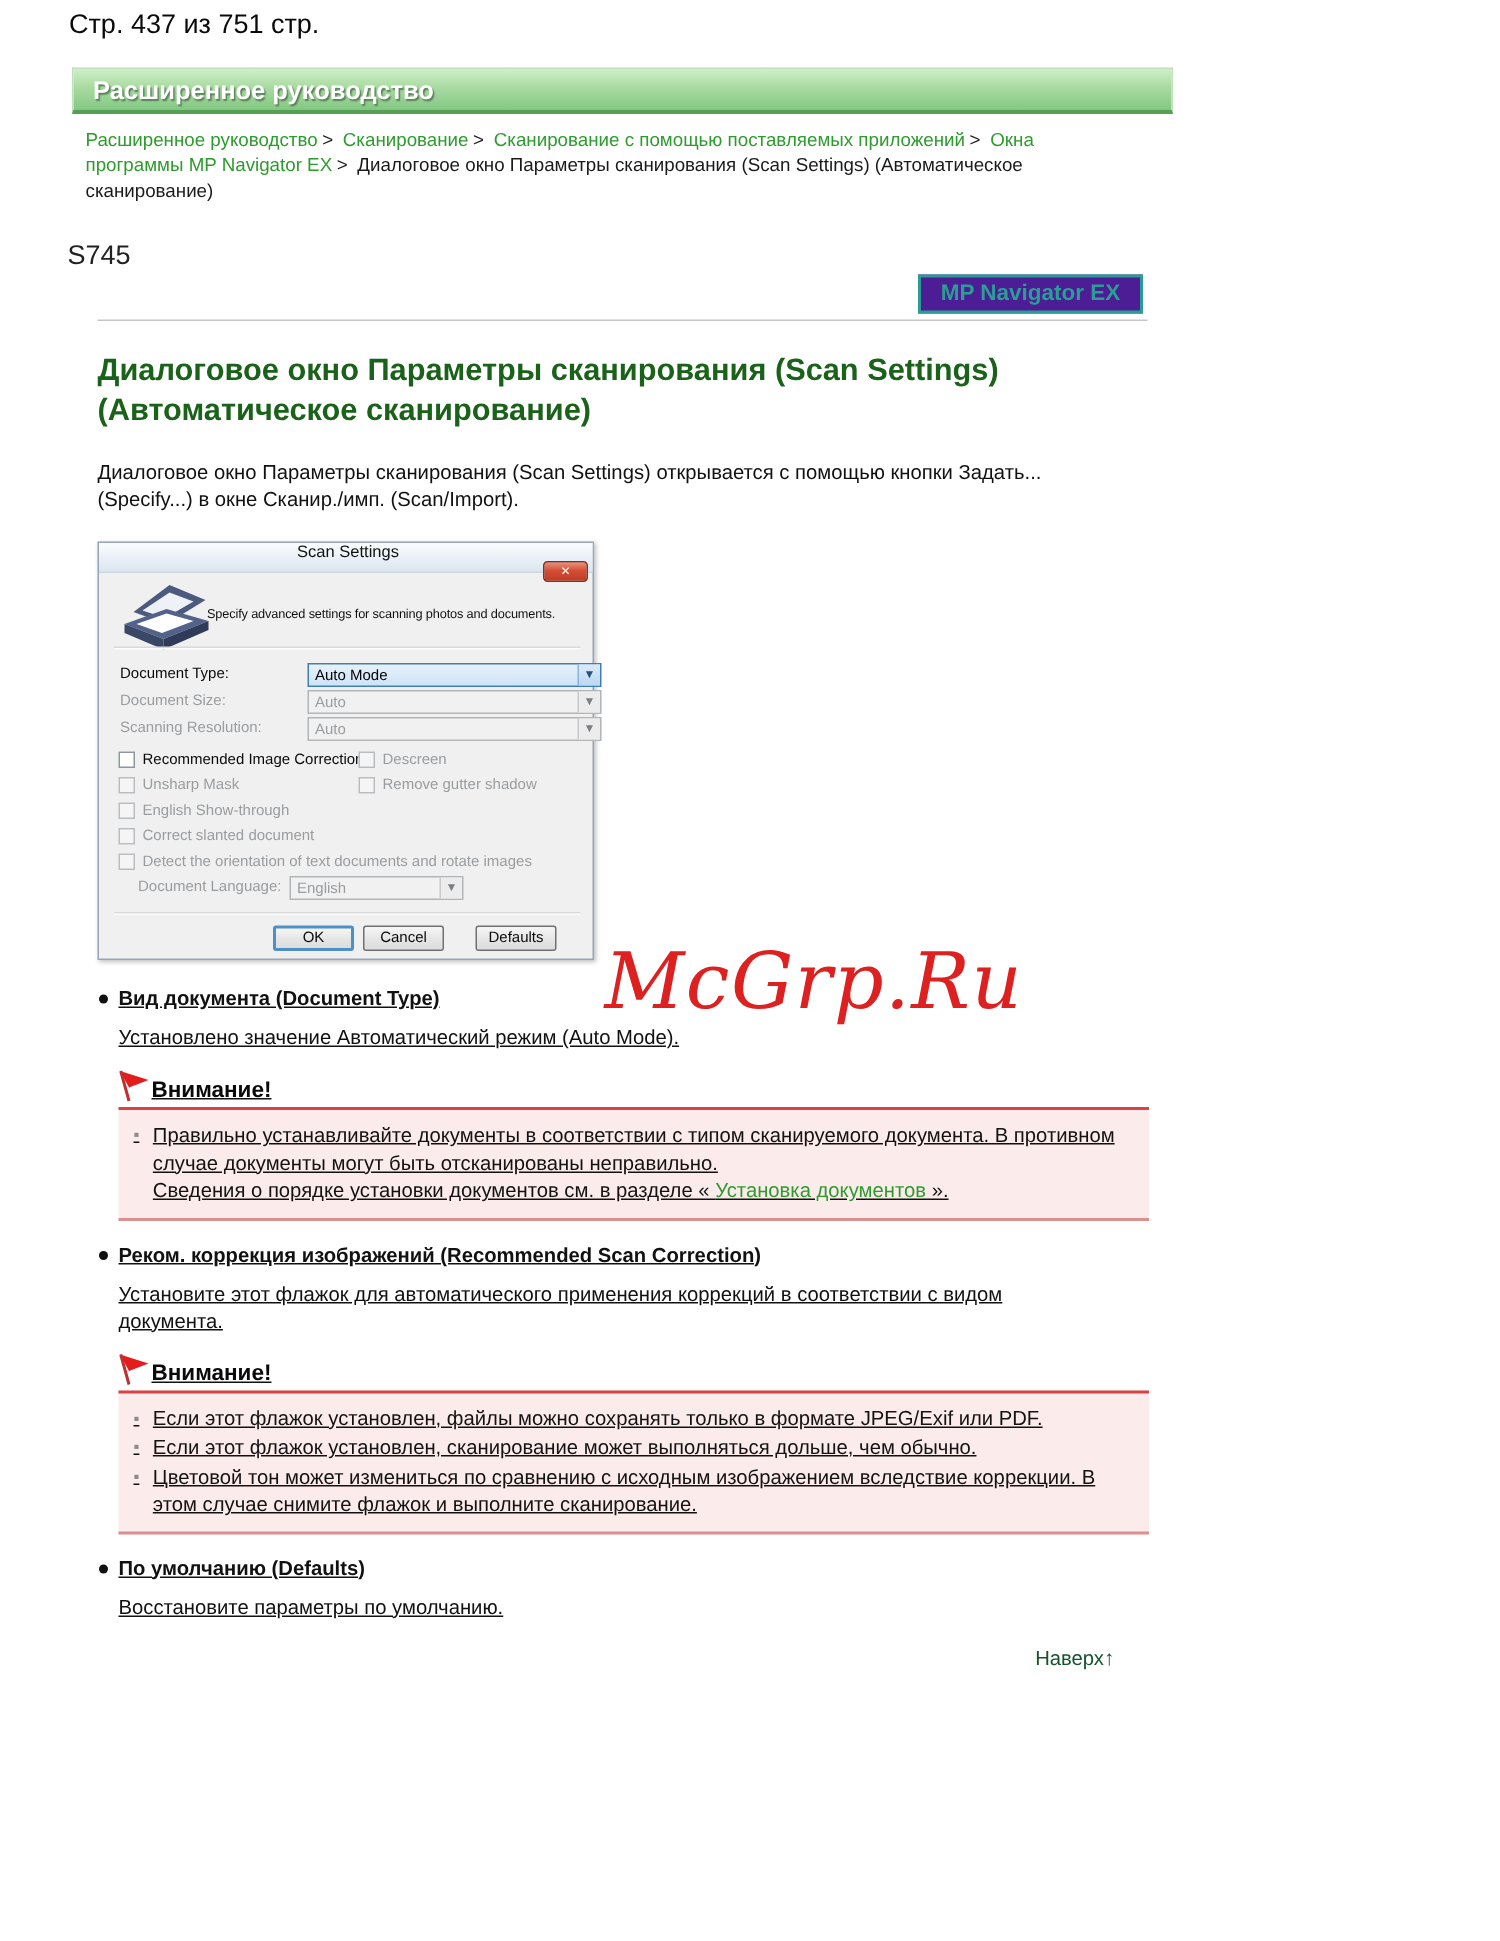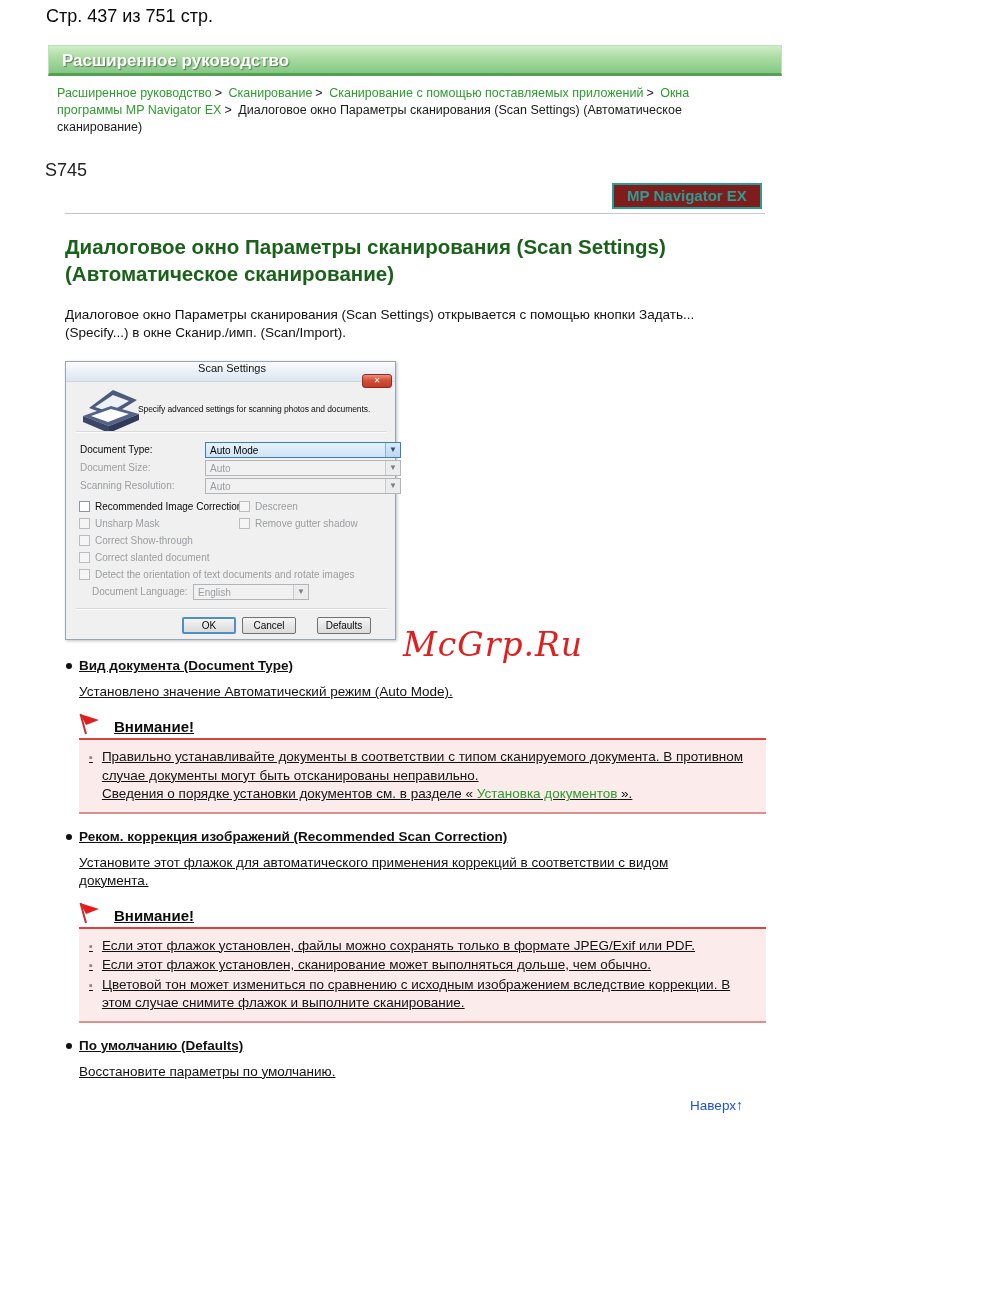--- a/index.html
+++ b/index.html
@@ -19,21 +19,21 @@
     text-shadow:1px 1px 1px #5a7d5a;
   }
   
   .breadcrumb { margin:9px 0 0 57px; width:700px; font-size:12.5px; line-height:17px; color:#1a1a1a; }
   .breadcrumb a { color:#2e9b2e; text-decoration:none; }
   .crumb-sep { color:#222; padding:0 3px; }
   
   .model-code { margin:24px 0 0 45px; font-size:18px; color:#222; }
   .app-badge {
     position:absolute; left:612px; top:183px; width:150px; height:26px;
-    border:2px solid #2a9d94; color:#2a9d94; background:#7f1d1d;
+    border:2px solid #2a9d94; color:#2a9d94; background:#4c1d95;
     font-size:15px; font-weight:bold; text-align:center; line-height:22px;
   }
   .rule { position:absolute; left:65px; top:213px; width:700px; border-top:1px solid #c6c6c6; }
   
   .article-title { margin:52px 0 0 65px; width:700px; font-size:20.5px; line-height:27px; font-weight:bold; color:#1a611a; }
   .intro { margin:19px 0 0 65px; width:655px; font-size:13.5px; line-height:18px; }
   
   .dialog {
     position:relative; margin:19px 0 0 65px; width:331px; height:279px;
     background:#f0f0f0; border:1px solid #94a6b8; box-shadow:1px 1px 3px rgba(0,0,0,.25);
@@ -67,45 +67,45 @@
   .cb.dis { border-color:#b9bdc1; background:#f5f5f5; }
   .cb-label { font-size:10px; white-space:nowrap; }
   .dlg-btn {
     position:absolute; top:255px; width:54px; height:17px; font-size:10px; color:#0a0a0a;
     background:linear-gradient(180deg,#f6f6f6 0%,#e5e5e5 55%,#dcdcdc 100%);
     border:1px solid #707070; border-radius:2px; font-family:inherit;
   }
   .dlg-btn.focus { border:2px solid #4d90c8; }
   
   .watermark {
-    position:absolute; left:403px; top:625px; font-size:33px; font-style:italic;
+    position:absolute; left:403px; top:625px; font-size:52px; font-style:italic;
     color:#dd2020; font-family:"DejaVu Serif","Liberation Serif",serif; letter-spacing:1px;
   }
   
   .topics { margin:17px 0 0 65px; width:700px; list-style:none; }
   .topic { position:relative; padding-left:14px; margin-bottom:14px;text-decoration:underline; }
   .topic::before { content:""; position:absolute; left:1px; top:6px; width:6px; height:6px; border-radius:50%; background:#101010; }
   .topic h3 { font-size:13.5px; font-weight:bold; line-height:17px; }
   .topic .tbody { margin-top:9px; font-size:13.5px; line-height:18px; width:660px; }
   
   .warning { margin-top:12px; width:687px; }
-  .warn-head { display:flex; align-items:flex-end; gap:14px; margin-bottom:3px; }
+  .warn-head { display:flex; align-items:flex-end; gap:1px; margin-bottom:3px; }
   .warn-title { font-size:15px; font-weight:bold; color:#0a0a0a; }
   .warn-box {
     background:#fcebeb; border-top:2px solid #d94343; border-bottom:2px solid #dc8f8f;
     padding:8px 14px 8px 10px;
   }
   .warn-item { display:flex; margin:0; }
   .warn-item + .warn-item { margin-top:1px; }
   .sq { color:#8a8a8a; font-size:11px; line-height:18.5px; margin-right:9px; flex:none; }
   .warn-text { font-size:13.5px; line-height:18.5px; color:#131313; }
   .green-link { color:#2e9b2e; text-decoration:none; }
   
   .back-top { margin:16px 0 0 65px; width:700px; text-align:right; padding-right:22px; font-size:13.5px; }
-  .back-top a { color:#1d4ed8; text-decoration:none; }
+  .back-top a { color:#14532d; text-decoration:none; }
   .up-arrow { font-size:14px; }
 </style>
 </head>
 <body>
 
 <div class="page-header">
   <span>Стр. 437 из 751 стр.</span>
 </div>
 
 <div class="banner">
@@ -178,21 +178,21 @@
   <div class="cb-row" style="left:13px;top:155px">
     <span class="cb dis"></span>
     <span class="cb-label dis">Unsharp Mask</span>
   </div>
   <div class="cb-row" style="left:173px;top:155px">
     <span class="cb dis"></span>
     <span class="cb-label dis">Remove gutter shadow</span>
   </div>
   <div class="cb-row" style="left:13px;top:172px">
     <span class="cb dis"></span>
-    <span class="cb-label dis">Correct Show-through</span>
+    <span class="cb-label dis">English Show-through</span>
   </div>
   <div class="cb-row" style="left:13px;top:189px">
     <span class="cb dis"></span>
     <span class="cb-label dis">Correct slanted document</span>
   </div>
   <div class="cb-row" style="left:13px;top:206px">
     <span class="cb dis"></span>
     <span class="cb-label dis">Detect the orientation of text documents and rotate images</span>
   </div>
 

